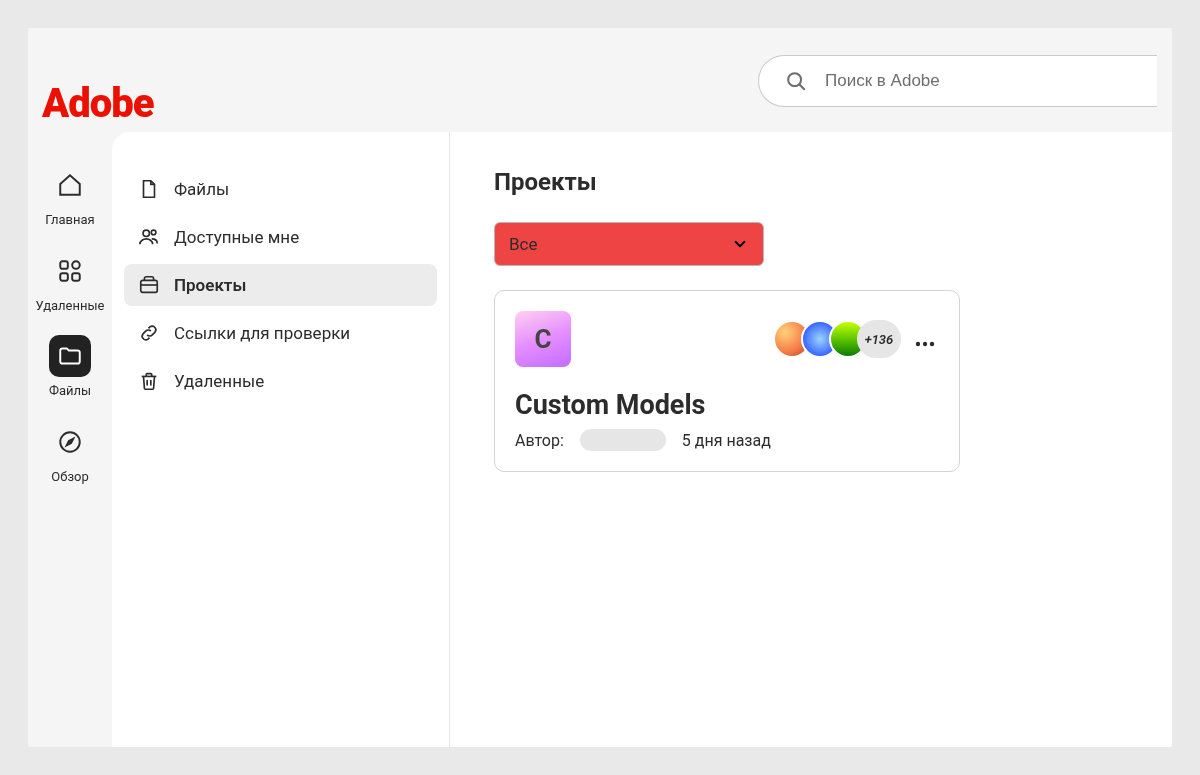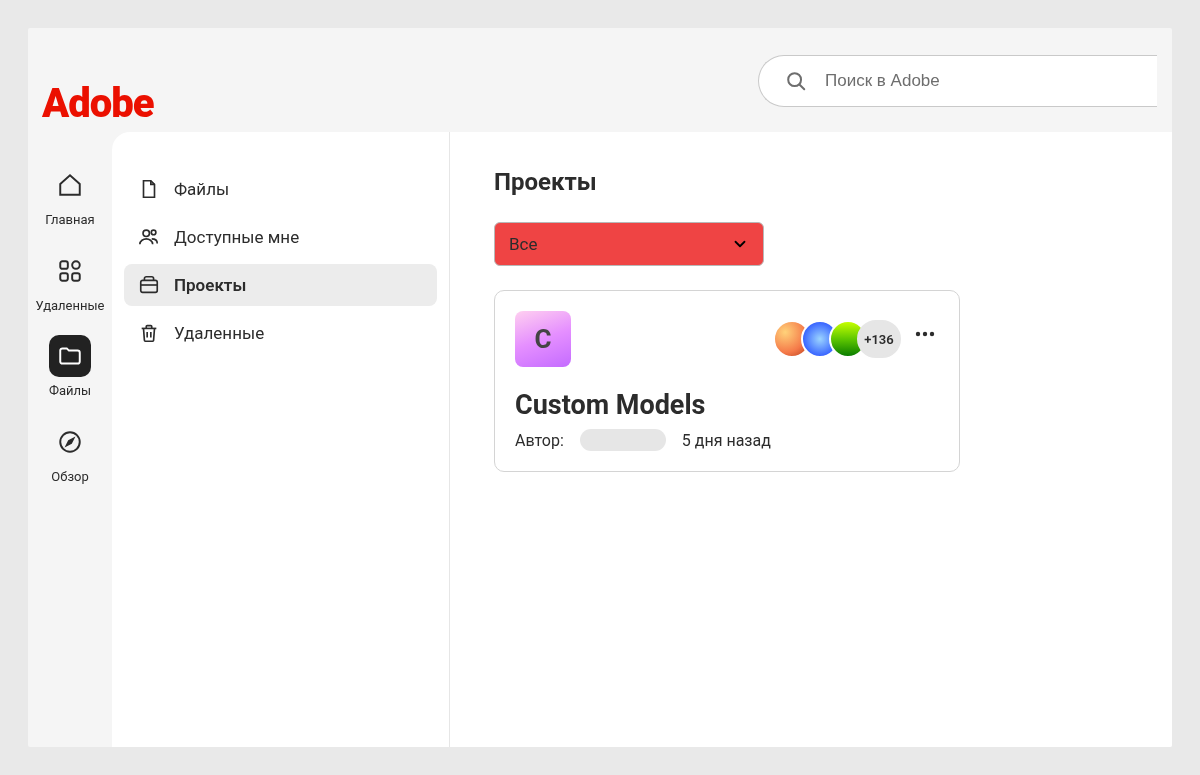--- a/index.html
+++ b/index.html
@@ -179,22 +179,23 @@
     background: linear-gradient(160deg, #ffd0f0 0%, #e58fff 50%, #c46bff 100%);
     display: flex;
     align-items: center;
     justify-content: center;
     font-size: 26px;
     font-weight: 700;
     color: #444;
   }
   .card-right {
     display: flex;
-    align-items: flex-start;
+    align-items: flex-end;
     gap: 10px;
+    font-style: italic;
   }
   .avatars {
     display: flex;
     align-items: center;
   }
   .avatar {
     width: 38px;
     height: 38px;
     border-radius: 50%;
     border: 2px solid #fff;
@@ -334,20 +335,27 @@
         <div class="side-item selected">
           <svg width="22" height="22" viewBox="0 0 24 24" fill="none" stroke="currentColor" stroke-width="1.8">
               <rect x="3" y="7" width="18" height="13" rx="2"></rect>
               <path d="M7 7 V5 a2 2 0 0 1 2-2 h6 a2 2 0 0 1 2 2 v2"></path>
               <line x1="3" y1="12" x2="21" y2="12"></line>
             </svg>
           <span class="side-label">Проекты</span>
         </div>
 
 
+        <div class="side-item">
+          <svg width="22" height="22" viewBox="0 0 24 24" fill="none" stroke="currentColor" stroke-width="1.8">
+              <path d="M10 14 a4 4 0 0 0 5.6 0 l3-3 a4 4 0 0 0 -5.6-5.6 l-1.5 1.5"></path>
+              <path d="M14 10 a4 4 0 0 0 -5.6 0 l-3 3 a4 4 0 0 0 5.6 5.6 l1.5-1.5"></path>
+            </svg>
+          <span class="side-label">Ссылки для проверки</span>
+        </div>
 
         <div class="side-item">
           <svg width="22" height="22" viewBox="0 0 24 24" fill="none" stroke="currentColor" stroke-width="1.8">
               <path d="M4 7 h16"></path>
               <path d="M9 7 V5 a1 1 0 0 1 1-1 h4 a1 1 0 0 1 1 1 v2"></path>
               <path d="M6 7 l1 13 a1 1 0 0 0 1 1 h8 a1 1 0 0 0 1-1 l1-13"></path>
               <line x1="10" y1="11" x2="10" y2="17"></line>
               <line x1="14" y1="11" x2="14" y2="17"></line>
             </svg>
           <span class="side-label">Удаленные</span>

